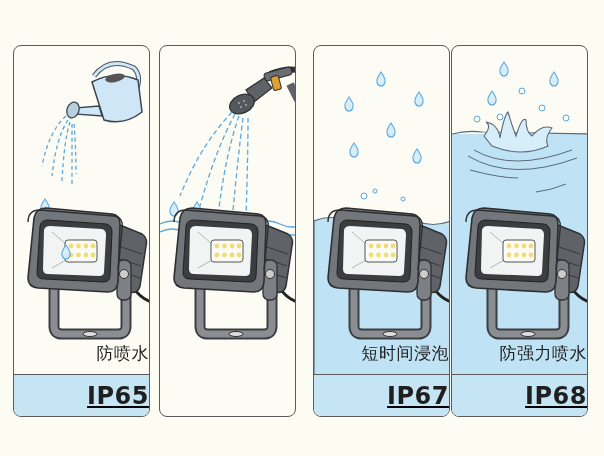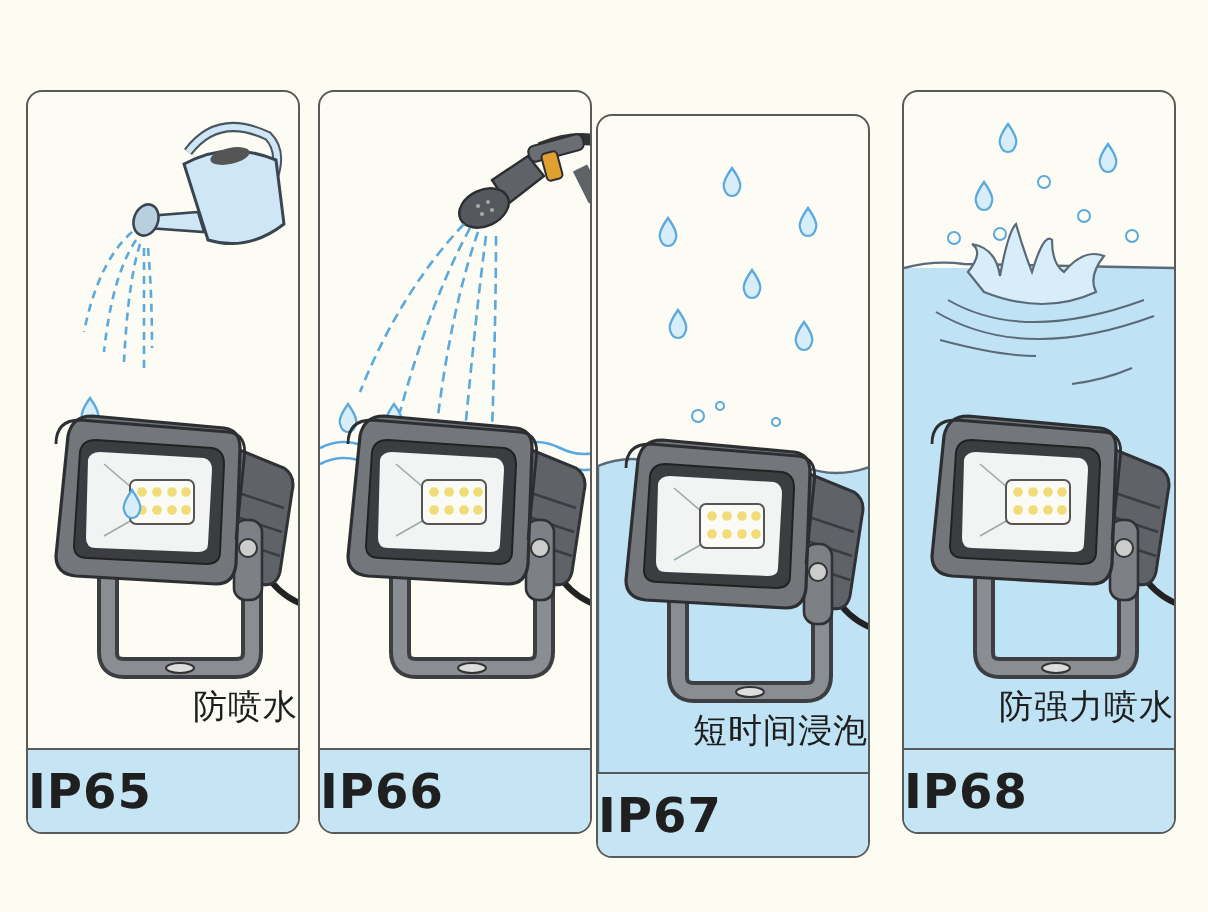--- a/index.html
+++ b/index.html
@@ -15,21 +15,21 @@
     background:#fcfcf4; overflow:hidden; box-sizing:border-box;
   }
   .scene { position:absolute; left:0; top:0; width:137px; height:330px; }
   .desc {
     position:absolute; left:0; width:100%; top:296px; text-align:right;
     font-size:17px; color:#1e1e1e; letter-spacing:0.5px;
   }
   .band {
     position:absolute; left:0; bottom:0; width:100%; height:41px;
     background:#c5e5f5; border-top:1.5px solid #5a5a5a;
-    display:flex; align-items:center; justify-content:flex-start;
+    display:flex; align-items:center; justify-content:flex-end;text-decoration:underline;
   }
   .code {
     font-family: "DejaVu Sans", sans-serif; font-weight:bold;
     font-size:24px; color:#1f1f1f; letter-spacing:0.5px;
   }
 </style>
 </head>
 <body>
 
 <svg width="0" height="0" style="position:absolute">
@@ -130,26 +130,23 @@
 
     <path d="M0 178 Q12 172 24 178 T48 178 T72 178 T96 178 T120 178 T144 178" fill="none" stroke="#5aa8dc" stroke-width="1.3"></path>
     <path d="M0 186 Q12 180 24 186 T48 186 T72 186 T96 186 T120 186 T144 186" fill="none" stroke="#5aa8dc" stroke-width="1.3"></path>
     <use href="#drop" x="14" y="163"></use>
       <use href="#drop" x="37" y="163"></use>
     <use href="#drop" x="72" y="180"></use>
       <use href="#drop" x="26" y="192"></use>
     <use href="#drop" x="60" y="197"></use>
     <use href="#floodlight" x="0" y="0"></use>
   </svg>
-  <div class="band">
-    <span class="code">IP66</span>
-  </div>
-</div>
-
-<div class="panel" style="left:298px;margin-top:12px;">
+</div>
+
+<div class="panel" style="left:313px;">
   <svg class="scene" viewBox="0 0 137 330">
     <path d="M0 175 Q17 168 34 175 T68 175 T102 175 T137 175 L137 330 L0 330 Z" fill="#bfe2f4" stroke="#5a6a78" stroke-width="1.2"></path>
     <use href="#drop" x="67" y="33" transform="scale(1)"></use>
     <use href="#drop" x="35" y="58"></use>
       <use href="#drop" x="105" y="53"></use>
     <use href="#drop" x="77" y="84"></use>
       <use href="#drop" x="40" y="104"></use>
     <use href="#drop" x="103" y="110"></use>
     <g fill="none" stroke="#5aa8dc" stroke-width="1">
       <circle cx="50" cy="150" r="3"></circle>

